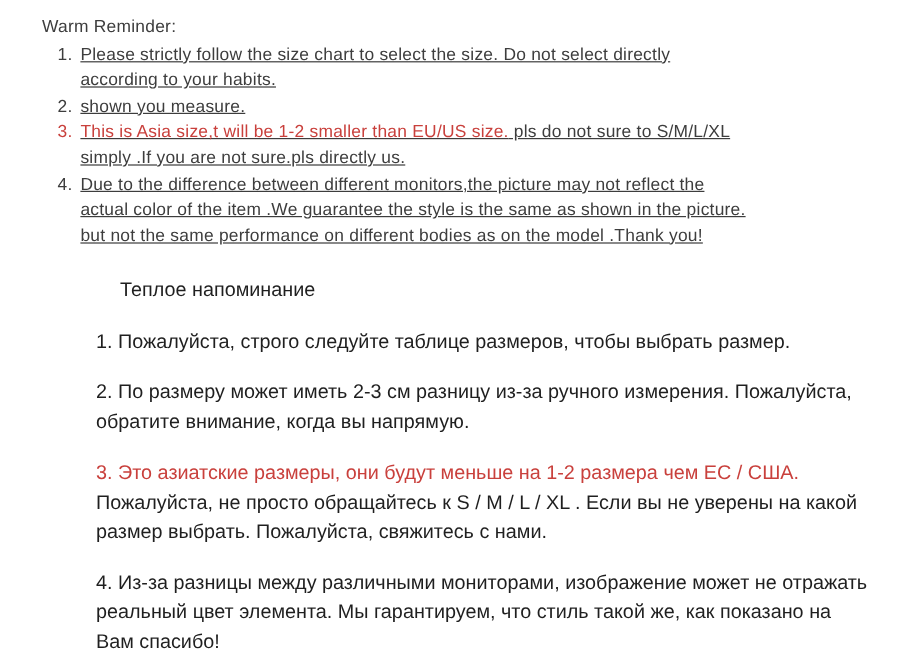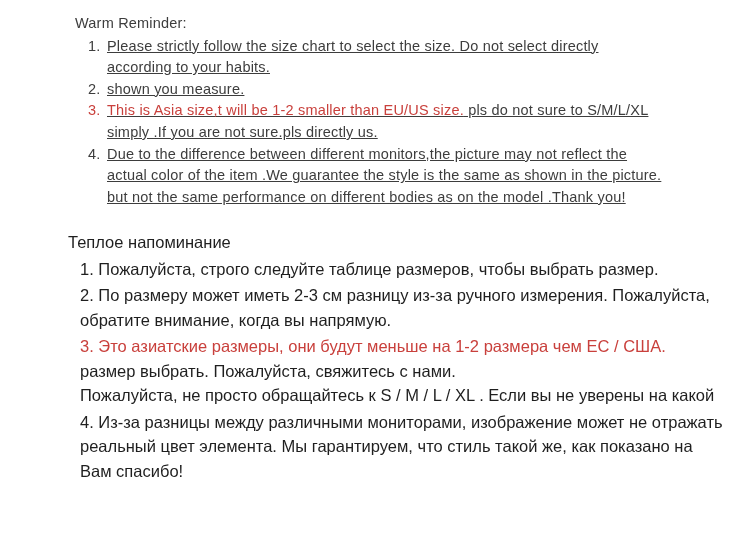--- a/index.html
+++ b/index.html
@@ -10,44 +10,44 @@
   .page {
     position: relative;
     width: 750px;
     height: 556px;
     margin: 0 auto;
     background: var(--bg, #ffffff);
     overflow: hidden;
   }
   
   .en {
-    padding: 13px 28px 0 75px;
+    padding: 13px 28px 0 35px;
     font-size: 14.5px;
     line-height: 21.6px;
     letter-spacing: 0.2px;
     color: var(--text-en, #3d3d3d);
   }
   .en-title { margin-bottom: 1px; }
   .en-items { margin-left: 13px; }
   .en-item  { display: flex; }
   .num  { flex: 0 0 19px; }
   .txt  { flex: 1; min-width: 0; text-decoration: underline; }
   .line { white-space: nowrap; }
   .red  { color: var(--red, #c9403c); }
   
   .ru {
     margin-top: 22px;
     padding: 0 18px 0 68px;
     font-size: 16.5px;
     line-height: 24.5px;
     color: var(--text-ru, #1f1f1f);
   }
-  .ru-title { margin-bottom: 2px; }
+  .ru-title { margin-bottom: 2px; margin-left: 32px; }
   .ru-paras { margin-left: 12px; }
-  .ru-para  { margin-top: 2px; }
+  .ru-para  { margin-top: 18px; }
 </style>
 </head>
 <body>
 
 <div class="page">
 
   <section class="en">
     <div class="en-title">Warm Reminder:</div>
     <div class="en-items">
 
@@ -94,22 +94,22 @@
         <div class="line">1. Пожалуйста, строго следуйте таблице размеров, чтобы выбрать размер.</div>
       </div>
 
       <div class="ru-para">
         <div class="line">2. По размеру может иметь 2-3 см разницу из-за ручного измерения. Пожалуйста,</div>
         <div class="line">обратите внимание, когда вы напрямую.</div>
       </div>
 
       <div class="ru-para">
         <div class="line red">3. Это азиатские размеры, они будут меньше на 1-2 размера чем ЕС / США.</div>
+        <div class="line">Пожалуйста, не просто обращайтесь к S / M / L / XL . Если вы не уверены на какой</div>
         <div class="line">размер выбрать. Пожалуйста, свяжитесь с нами.</div>
-        <div class="line">Пожалуйста, не просто обращайтесь к S / M / L / XL . Если вы не уверены на какой</div>
       </div>
 
       <div class="ru-para">
         <div class="line">4. Из-за разницы между различными мониторами, изображение может не отражать</div>
         <div class="line">реальный цвет элемента. Мы гарантируем, что стиль такой же, как показано на</div>
         <div class="line">Вам спасибо!</div>
       </div>
 
     </div>
   </section>

